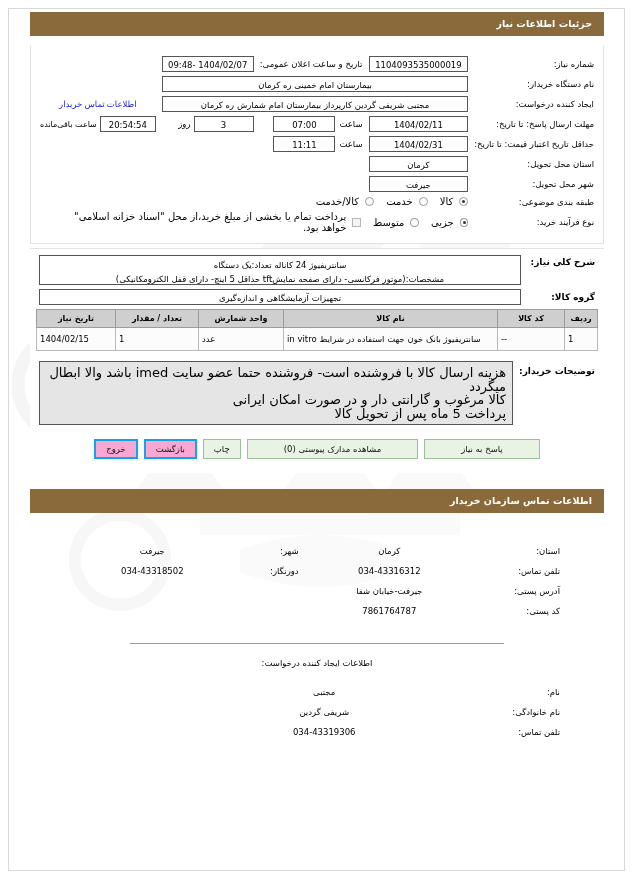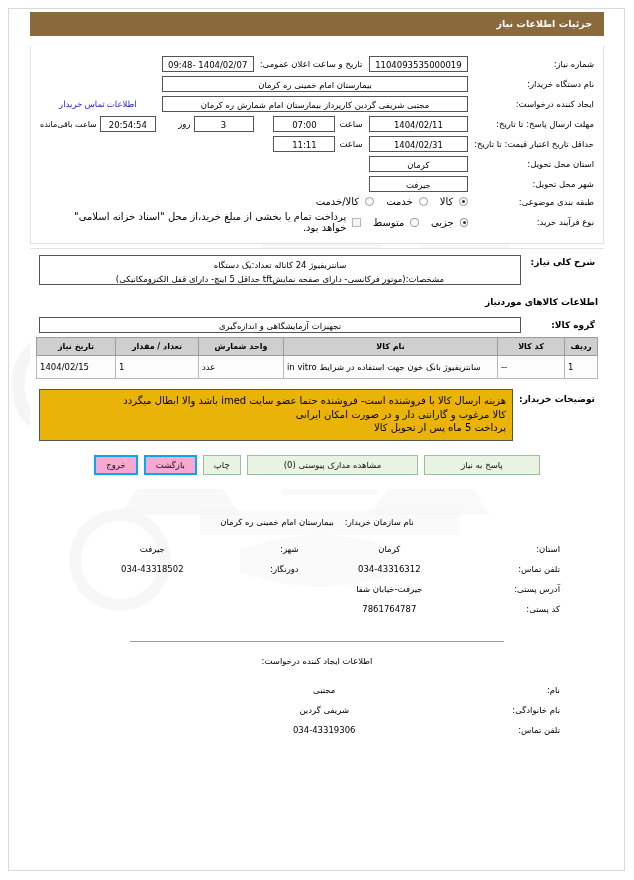--- a/index.html
+++ b/index.html
@@ -150,24 +150,24 @@
     padding: 5px 3px;
     text-align: left;
     vertical-align: middle;
     font-size: 8.5px;
     line-height: 12px;
   }
 
   .notes-box {
     border: 1px solid #555;
     padding: 4px 6px;
-    font-size: 10px;
+    font-size: 13px;
     line-height: 13.5px;
     text-align: right;
-    background: #eab308;
+    background: #e5e5e5;
     min-height: 42px;
   }
 
   .btn-bar {
     display: flex;
     justify-content: center;
     gap: 6px;
     margin: 12px 0 6px 0;
     direction: rtl;
   }
@@ -365,21 +365,20 @@
           <td>
             <div class="box tall">
               <div style="text-align:center">سانتریفیوژ 24 کاناله     تعداد:یک دستگاه</div>
               <div style="text-align:center">مشخصات:(موتور فرکانسی- دارای صفحه نمایشtft حداقل 5 اینچ- دارای قفل الکترومکانیکی)</div>
             </div>
           </td>
         </tr>
       </tbody>
         </table>
 
-      <div class="lbl lbl-b" style="margin:10px 0 8px 0;">اطلاعات کالاهای موردنیاز</div>
 
       <table class="form">
         <tbody>
             <tr>
           <td class="lbl lbl-b" style="width:68px">گروه کالا:</td>
           <td>
             <div class="box">تجهیزات آزمایشگاهی و اندازه‌گیری</div>
           </td>
         </tr>
       </tbody>
@@ -425,27 +424,23 @@
 
       <div class="btn-bar">
         <button class="btn wide">پاسخ به نیاز</button>
         <button class="btn wide">مشاهده مدارک پیوستی (0)</button>
         <button class="btn">چاپ</button>
         <button class="btn danger">بازگشت</button>
         <button class="btn danger">خروج</button>
       </div>
     </div>
 
+    <div class="section-header" style="margin-top:16px">اطلاعات تماس سازمان خریدار</div>
 
     <div class="contact">
-      <div class="line1">
-        <span>نام سازمان خریدار:</span>
-        &nbsp;&nbsp;
-        <span>بیمارستان امام خمینی ره کرمان</span>
-      </div>
 
       <table class="contact-t">
         <tbody>
             <tr>
           <td class="c-lbl">استان:</td>
           <td class="c-val">کرمان</td>
           <td class="c-lbl2">شهر:</td>
           <td class="c-val">جیرفت</td>
         </tr>
         <tr>

